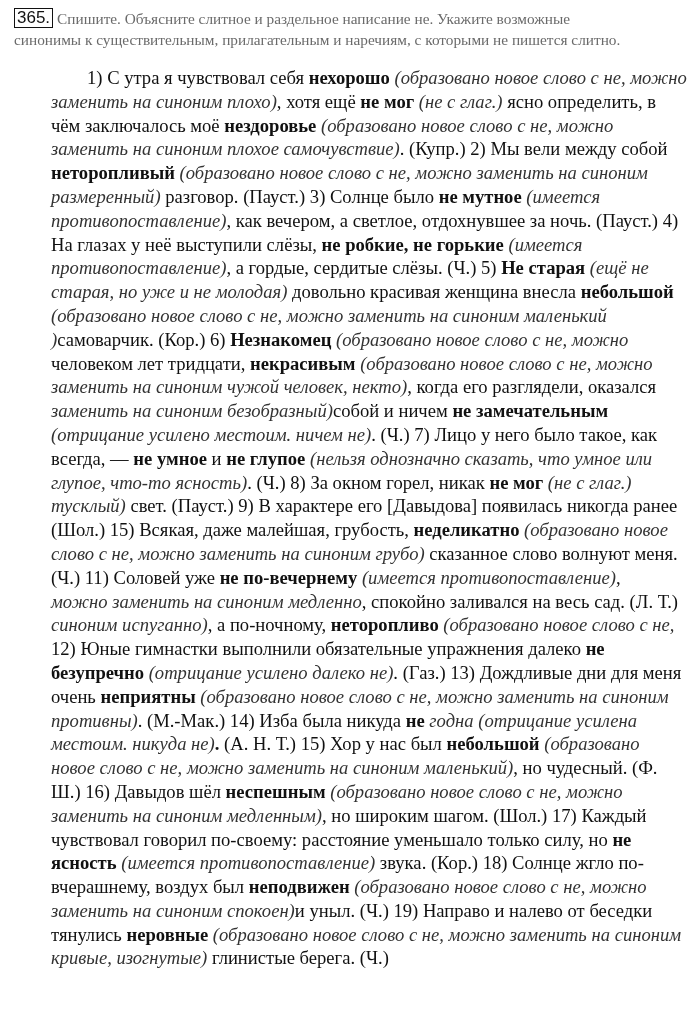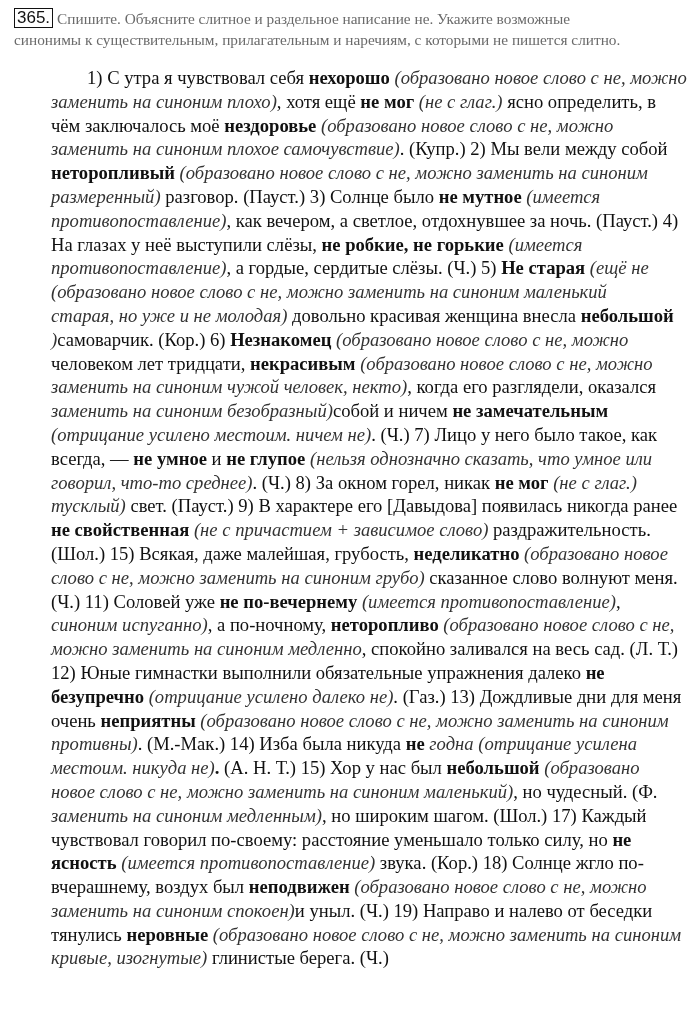--- a/index.html
+++ b/index.html
@@ -40,42 +40,42 @@
   <div class="body" id="body">
       <div class="line indent"><span class="n">1) С утра я чувствовал себя </span><span class="b">нехорошо</span><span class="i"> (образовано новое слово с не, можно</span></div>
       <div class="line"><span class="i">заменить на синоним плохо)</span><span class="n">, хотя ещё </span><span class="b">не мог</span><span class="i"> (не с глаг.)</span><span class="n"> ясно определить, в</span></div>
       <div class="line"><span class="n">чём заключалось моё </span><span class="b">нездоровье</span><span class="i"> (образовано новое слово с не, можно</span></div>
       <div class="line"><span class="i">заменить на синоним плохое самочувствие)</span><span class="n">. (Купр.) 2) Мы вели между собой</span></div>
       <div class="line"><span class="b">неторопливый</span><span class="i"> (образовано новое слово с не, можно заменить на синоним</span></div>
       <div class="line"><span class="i">размеренный)</span><span class="n"> разговор. (Пауст.) 3) Солнце было </span><span class="b">не мутное</span><span class="i"> (имеется</span></div>
       <div class="line"><span class="i">противопоставление)</span><span class="n">, как вечером, а светлое, отдохнувшее за ночь. (Пауст.) 4)</span></div>
       <div class="line"><span class="n">На глазах у неё выступили слёзы, </span><span class="b">не робкие, не горькие</span><span class="i"> (имеется</span></div>
       <div class="line"><span class="i">противопоставление)</span><span class="n">, а гордые, сердитые слёзы. (Ч.) 5) </span><span class="b">Не старая</span><span class="i"> (ещё не</span></div>
+      <div class="line"><span class="i">старая, но уже и не молодая)</span><span class="n"> довольно красивая женщина внесла </span><span class="b">небольшой</span></div>
       <div class="line"><span class="i">(образовано новое слово с не, можно заменить на синоним маленький</span></div>
-      <div class="line"><span class="i">старая, но уже и не молодая)</span><span class="n"> довольно красивая женщина внесла </span><span class="b">небольшой</span></div>
       <div class="line"><span class="i">)</span><span class="n">самоварчик. (Кор.) 6) </span><span class="b">Незнакомец</span><span class="i"> (образовано новое слово с не, можно</span></div>
       <div class="line"><span class="n">человеком лет тридцати, </span><span class="b">некрасивым</span><span class="i"> (образовано новое слово с не, можно</span></div>
       <div class="line"><span class="i">заменить на синоним чужой человек, некто)</span><span class="n">, когда его разглядели, оказался</span></div>
       <div class="line"><span class="i">заменить на синоним безобразный)</span><span class="n">собой и ничем </span><span class="b">не замечательным</span></div>
       <div class="line"><span class="i">(отрицание усилено местоим. ничем не)</span><span class="n">. (Ч.) 7) Лицо у него было такое, как</span></div>
       <div class="line"><span class="n">всегда, — </span><span class="b">не умное</span><span class="n"> и </span><span class="b">не глупое</span><span class="i"> (нельзя однозначно сказать, что умное или</span></div>
-      <div class="line"><span class="i">говорил, что-то среднее)</span><span class="n">. (Ч.) 8) За окном горел, никак </span><span class="b">не мог</span><span class="i"> (не с глаг.)</span></div>
+      <div class="line"><span class="i">глупое, что-то ясность)</span><span class="n">. (Ч.) 8) За окном горел, никак </span><span class="b">не мог</span><span class="i"> (не с глаг.)</span></div>
       <div class="line"><span class="i">тусклый)</span><span class="n"> свет. (Пауст.) 9) В характере его [Давыдова] появилась никогда ранее</span></div>
-      <div class="line"><span class="b">не свойственная</span><span class="i"> (не с причастием + зависимое слово)</span><span class="n"> раздражительность.</span></div>
       <div class="line"><span class="n">(Шол.) 15) Всякая, даже малейшая, грубость, </span><span class="b">неделикатно</span><span class="i"> (образовано новое</span></div>
       <div class="line"><span class="i">слово с не, можно заменить на синоним грубо)</span><span class="n"> сказанное слово волнуют меня.</span></div>
       <div class="line"><span class="n">(Ч.) 11) Соловей уже </span><span class="b">не по-вечернему</span><span class="i"> (имеется противопоставление)</span><span class="n">,</span></div>
+      <div class="line"><span class="i">можно заменить на синоним медленно</span><span class="n">, спокойно заливался на весь сад. (Л. Т.)</span></div>
       <div class="line"><span class="i">синоним испуганно)</span><span class="n">, а по-ночному, </span><span class="b">неторопливо</span><span class="i"> (образовано новое слово с не,</span></div>
-      <div class="line"><span class="i">можно заменить на синоним медленно</span><span class="n">, спокойно заливался на весь сад. (Л. Т.)</span></div>
       <div class="line"><span class="n">12) Юные гимнастки выполнили обязательные упражнения далеко </span><span class="b">не</span></div>
       <div class="line"><span class="b">безупречно</span><span class="i"> (отрицание усилено далеко не)</span><span class="n">. (Газ.) 13) Дождливые дни для меня</span></div>
       <div class="line"><span class="n">очень </span><span class="b">неприятны</span><span class="i"> (образовано новое слово с не, можно заменить на синоним</span></div>
       <div class="line"><span class="i">противны)</span><span class="n">. (М.-Мак.) 14) Изба была никуда </span><span class="b">не</span><span class="i"> годна (отрицание усилена</span></div>
       <div class="line"><span class="i">местоим. никуда не)</span><span class="b">.</span><span class="n"> (А. Н. Т.) 15) Хор у нас был </span><span class="b">небольшой</span><span class="i"> (образовано</span></div>
       <div class="line"><span class="i">новое слово с не, можно заменить на синоним маленький)</span><span class="n">, но чудесный. (Ф.</span></div>
+      <div class="line"><span class="n">Ш.) 16) Давыдов шёл </span><span class="b">неспешным</span><span class="i"> (образовано новое слово с не, можно</span></div>
       <div class="line"><span class="i">заменить на синоним медленным)</span><span class="n">, но широким шагом. (Шол.) 17) Каждый</span></div>
       <div class="line"><span class="n">чувствовал говорил по-своему: расстояние уменьшало только силу, но </span><span class="b">не</span></div>
       <div class="line"><span class="b">ясность</span><span class="i"> (имеется противопоставление)</span><span class="n"> звука. (Кор.) 18) Солнце жгло по-</span></div>
       <div class="line"><span class="n">вчерашнему, воздух был </span><span class="b">неподвижен</span><span class="i"> (образовано новое слово с не, можно</span></div>
       <div class="line"><span class="i">заменить на синоним спокоен)</span><span class="n">и уныл. (Ч.) 19) Направо и налево от беседки</span></div>
       <div class="line"><span class="n">тянулись </span><span class="b">неровные</span><span class="i"> (образовано новое слово с не, можно заменить на синоним</span></div>
       <div class="line"><span class="i">кривые, изогнутые)</span><span class="n"> глинистые берега. (Ч.)</span></div>
     </div>
 </div>
 

